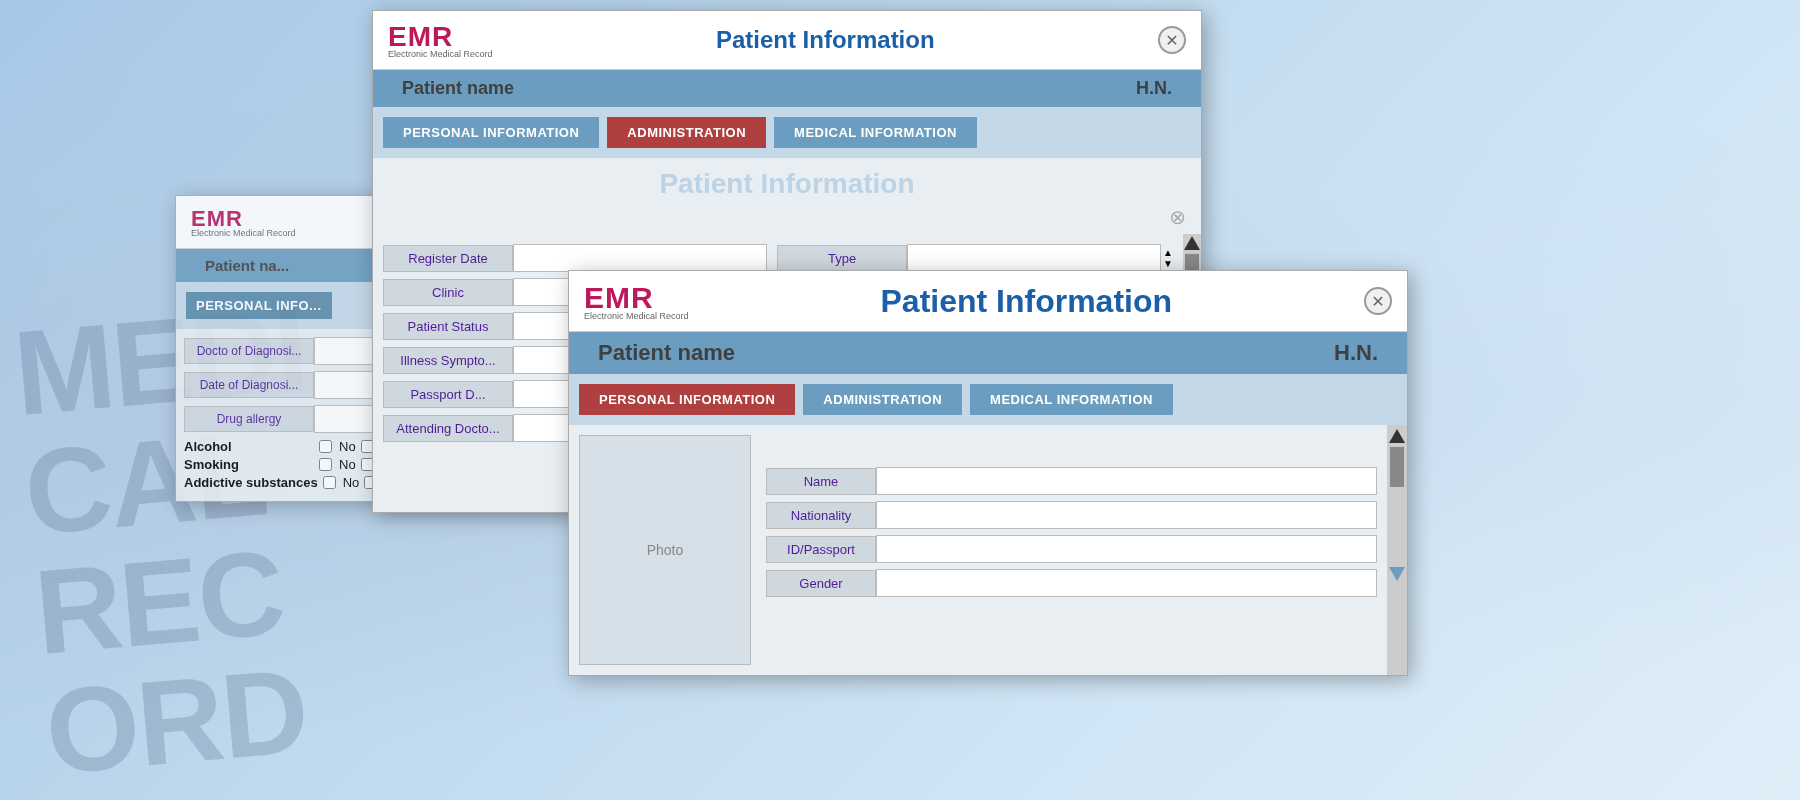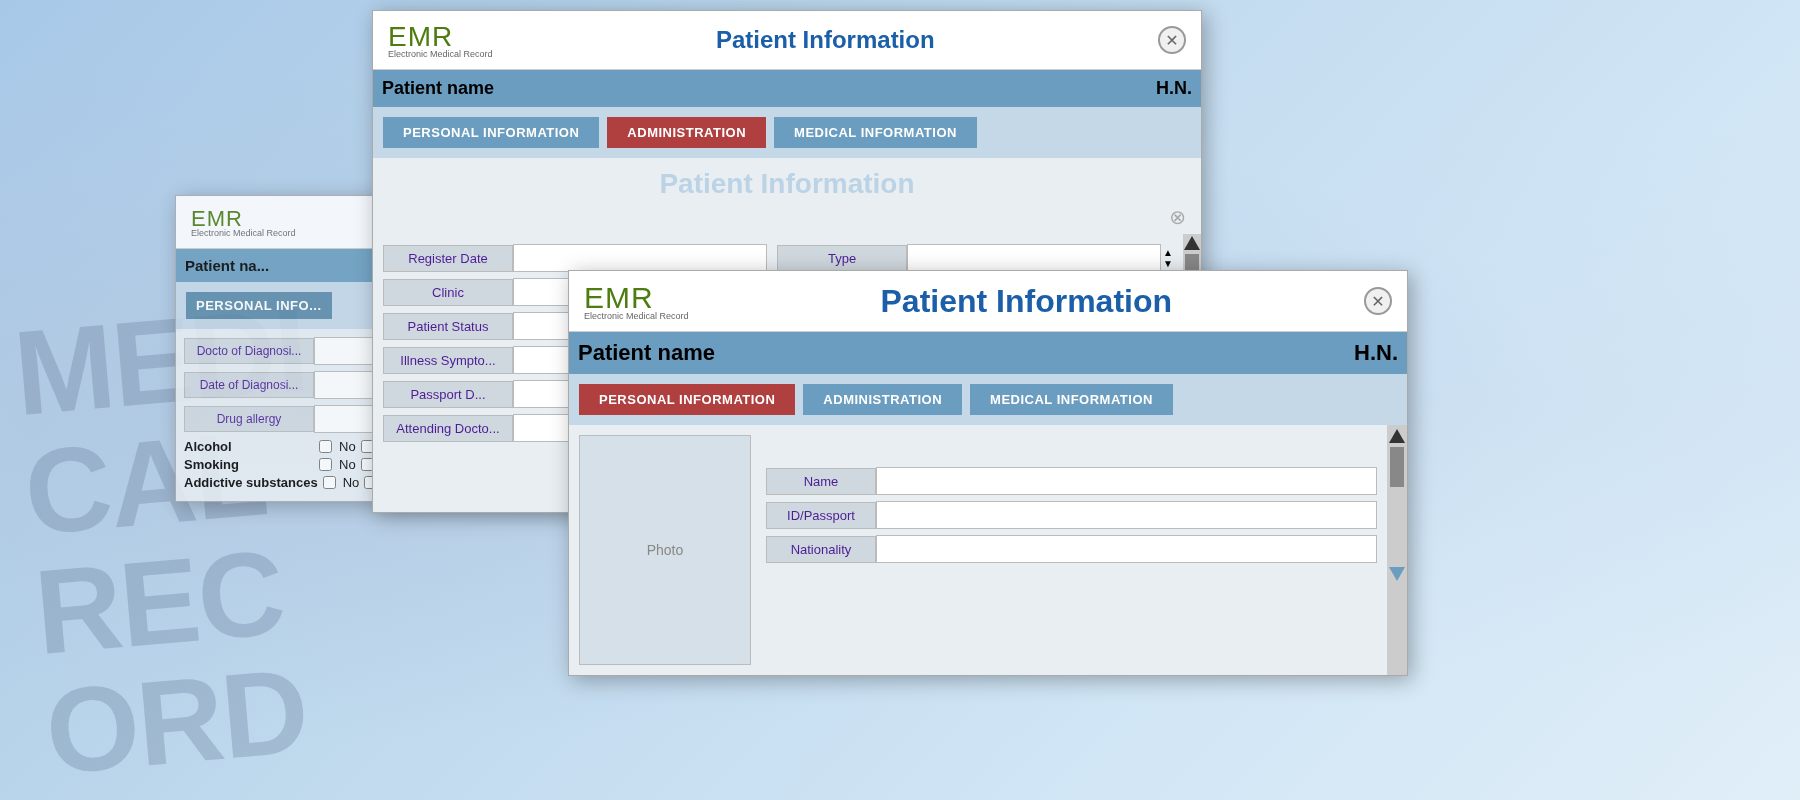--- a/index.html
+++ b/index.html
@@ -46,22 +46,22 @@
       display: flex;
       align-items: center;
       padding: 10px 15px;
       border-bottom: 1px solid #ccc;
       background: #fff;
       gap: 20px;
     }
 
     .emr-logo-block .emr-logo-text {
       font-size: 28px;
-      font-weight: 400;
-      color: #4d7c0f;
+      font-weight: 700;
+      color: #be185d;
       letter-spacing: 1px;
     }
 
     .emr-logo-block .emr-logo-sub {
       font-size: 9px;
       color: #666;
       margin-top: -4px;
     }
 
     .emr-title {
@@ -85,22 +85,22 @@
       color: #666;
       cursor: pointer;
       flex-shrink: 0;
     }
 
     
     .patient-name-bar {
       background: #6a9dbf;
       display: flex;
       align-items: center;
-      padding: 8px 9px;
-      color: #000000;
+      padding: 8px 29px;
+      color: #404040;
       font-weight: bold;
       font-size: 18px;
       justify-content: space-between;
     }
 
     
     .tab-bar {
       display: flex;
       gap: 8px;
       padding: 10px 10px;
@@ -434,25 +434,29 @@
   <div class="main-content">
     <div class="photo-area">
       <span>Photo</span>
     </div>
     <div class="form-area">
       <div class="field-row">
         <div class="field-label" style="min-width:110px;">Name</div>
         <input class="field-input" style="width: 280px;" type="text">
       </div>
       <div class="field-row">
+        <div class="field-label" style="min-width:110px;">Nationality</div>
+        <input class="field-input" style="width: 280px;" type="text">
+      </div>
+      <div class="field-row">
         <div class="field-label" style="min-width:110px;">ID/Passport</div>
         <input class="field-input" style="width: 280px;" type="text">
       </div>
       <div class="field-row">
-        <div class="field-label" style="min-width:110px;">Nationality</div>
+        <div class="field-label" style="min-width:110px;">Gender</div>
         <input class="field-input" style="width: 280px;" type="text">
       </div>
     </div>
     <div class="scrollbar-area">
       <div class="scroll-up"></div>
       <div class="scroll-thumb"></div>
 
       <div style="width:0;height:0;border-left:8px solid transparent;border-right:8px solid transparent;border-top:14px solid #6a9dbf;margin-top:80px;"></div>
     </div>
   </div>

